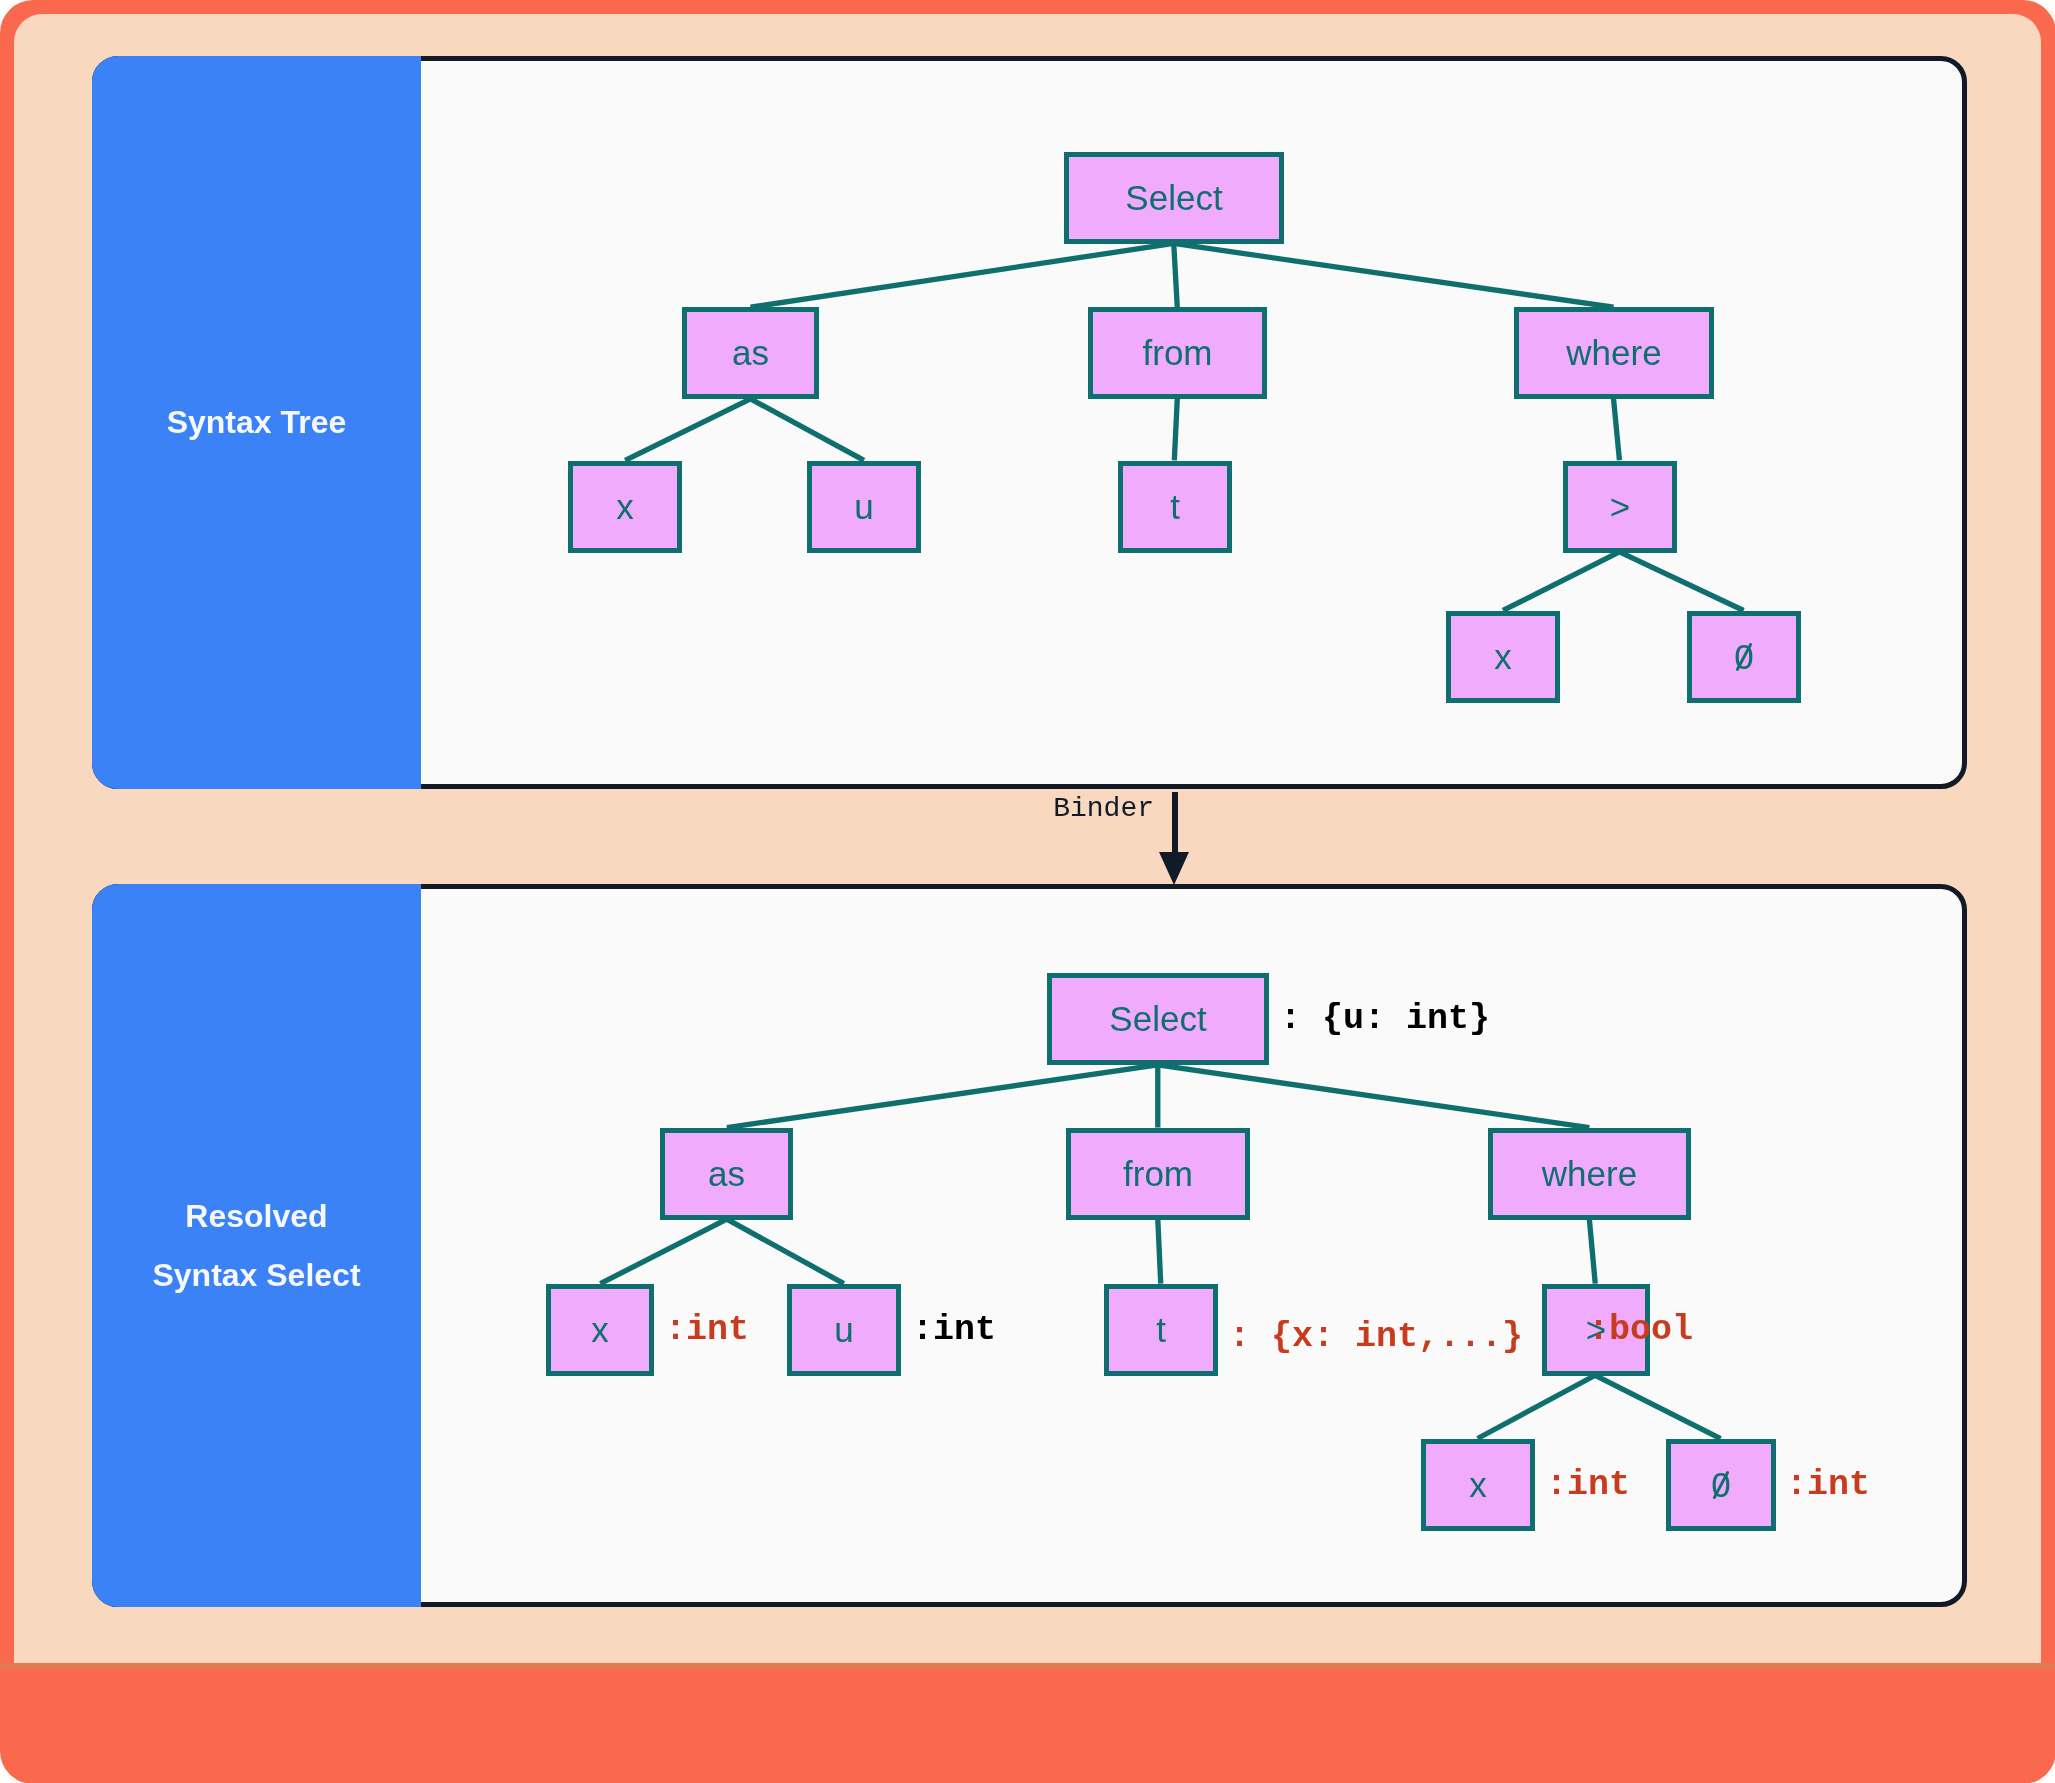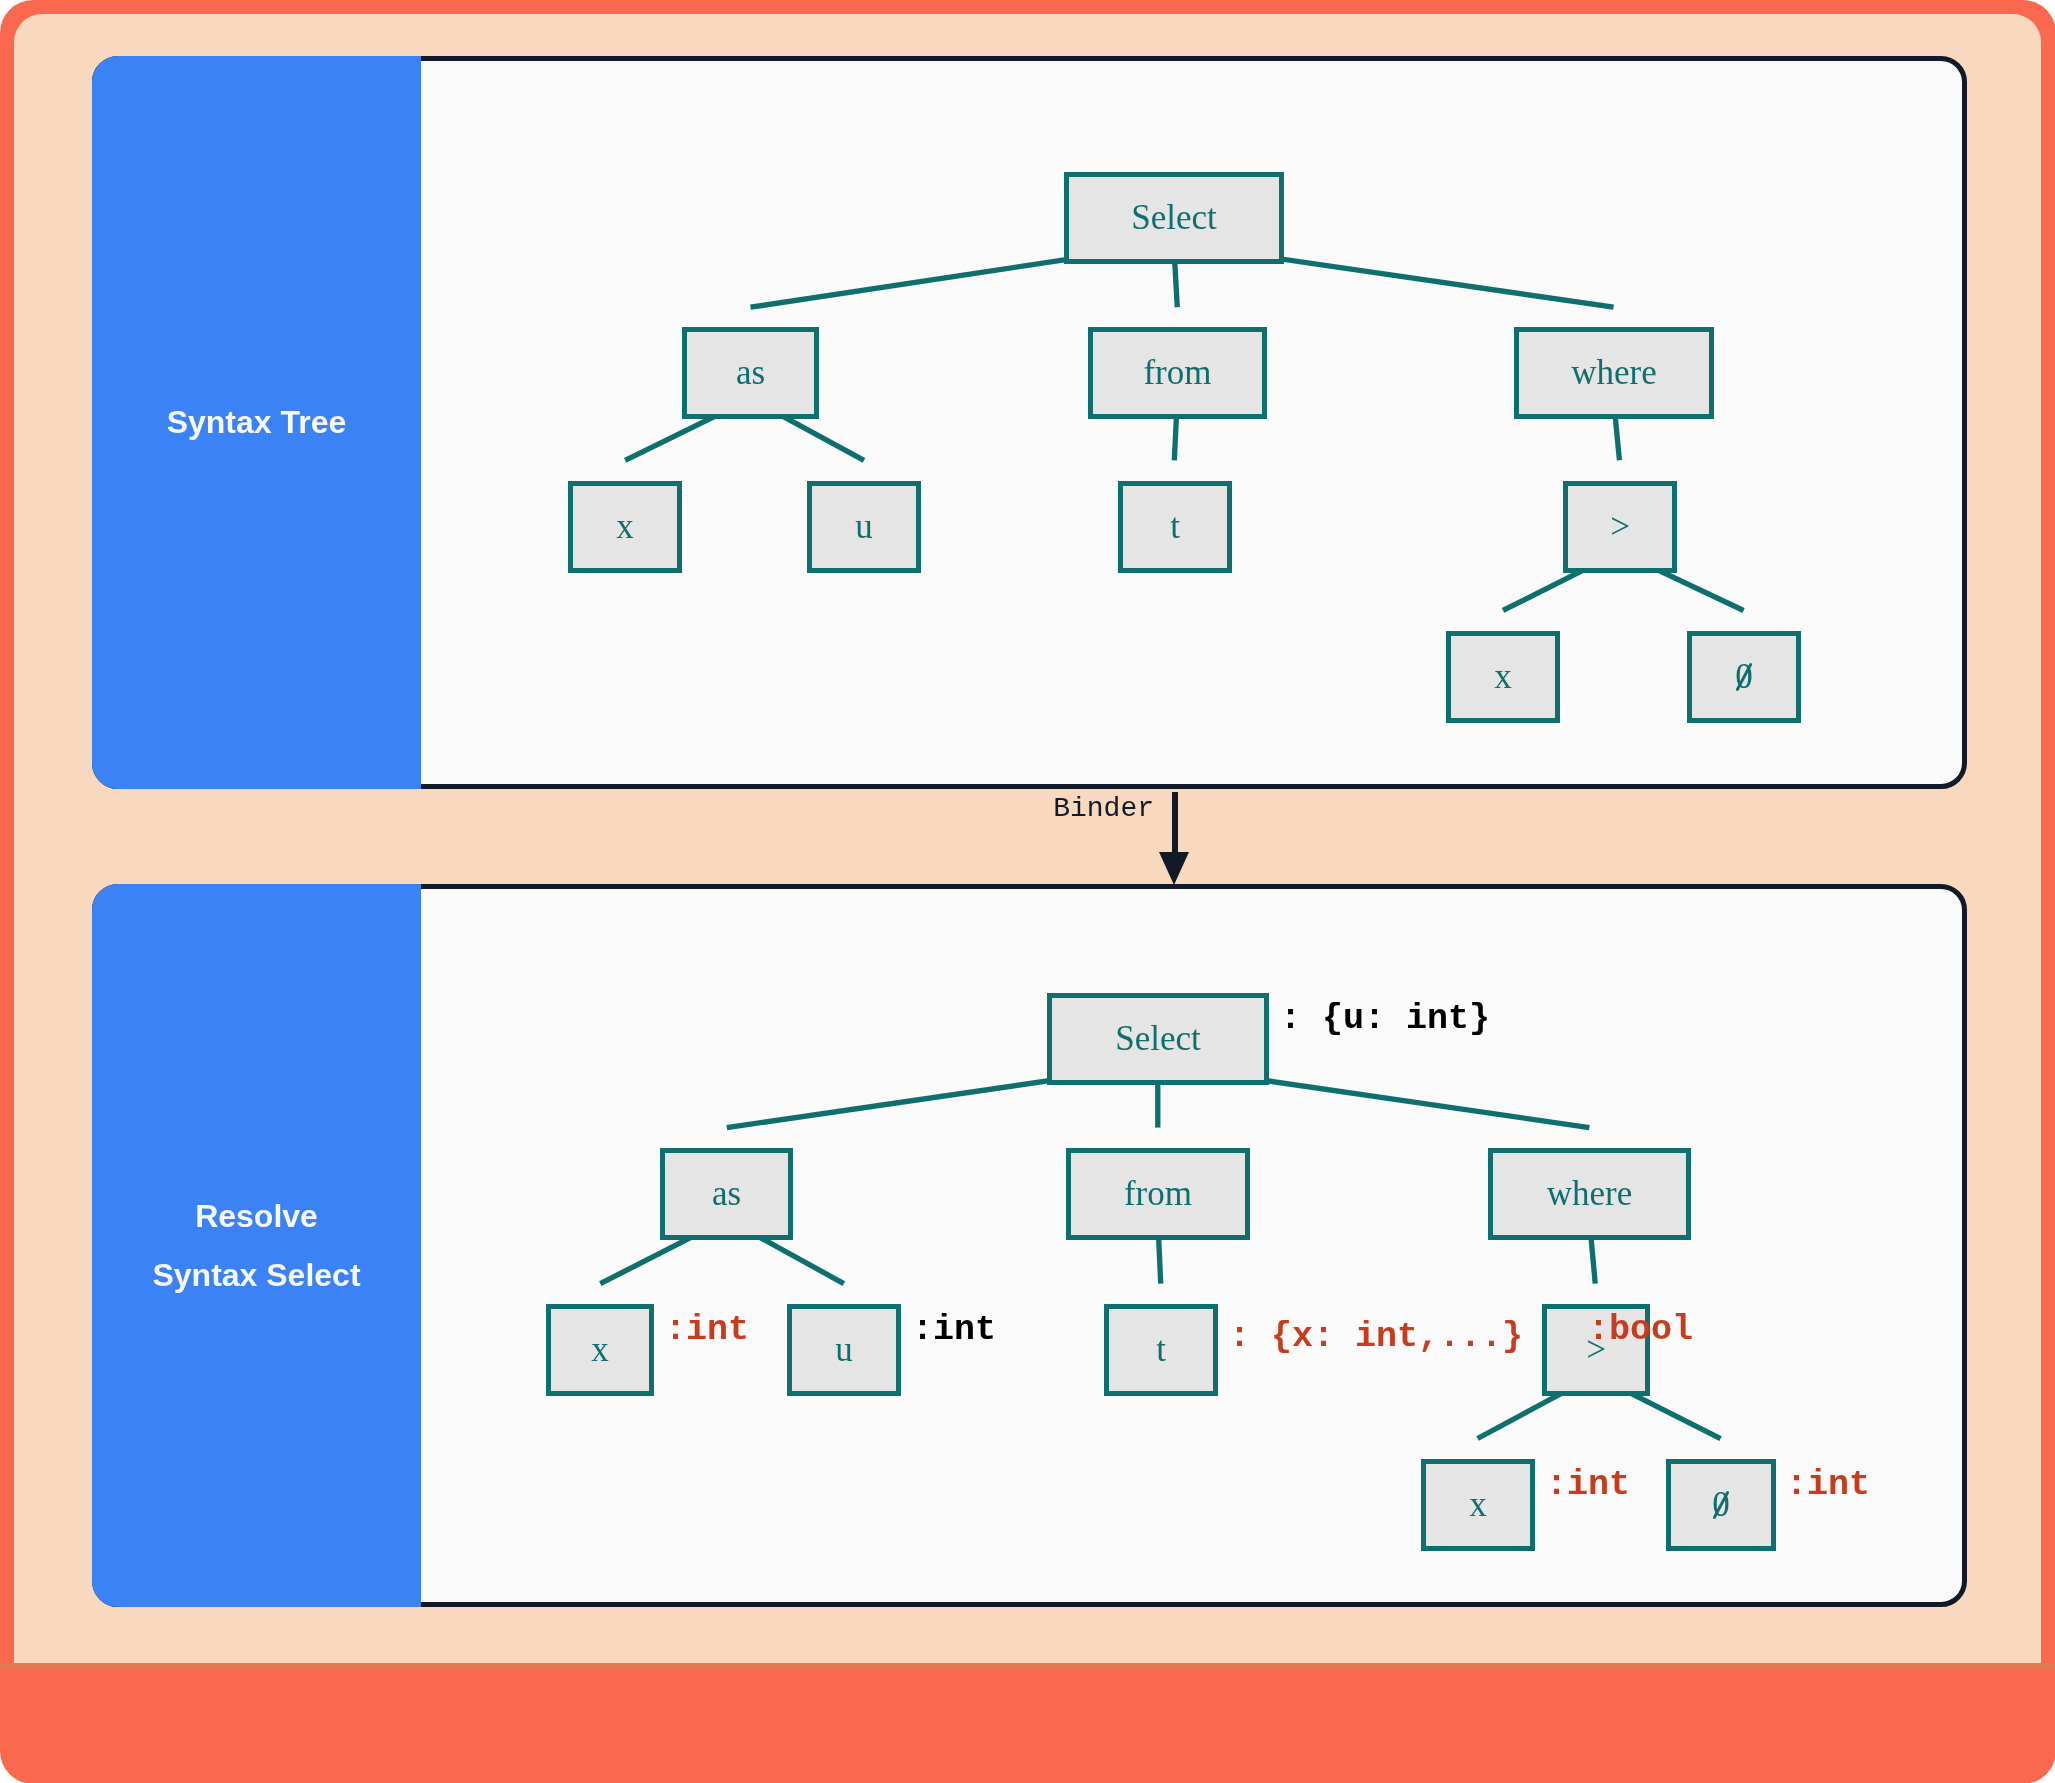--- a/index.html
+++ b/index.html
@@ -10,22 +10,22 @@
 
   .panel{position:absolute;left:92px;width:1875px;}
   .panel.top{top:56px;height:733px;}
   .panel.bottom{top:884px;height:723px;}
   .panel-bg{position:absolute;inset:0;background:#FAFAFB;border:5.3px solid #131A27;border-radius:26px;box-sizing:border-box;}
   .sidebar{position:absolute;left:0;top:0;bottom:0;width:329px;background:#3b82f6;border-radius:26px 0 0 26px;display:flex;align-items:center;justify-content:center;}
   .sidebar-label{color:#F7F8F9;font-weight:bold;font-size:32px;line-height:59px;text-align:center;}
   .edges{position:absolute;left:0;top:0;pointer-events:none;}
   .edges line{stroke:#0F6E6E;stroke-width:9;}
 
-  .node{position:absolute;background:#e5e5e5;border:5.3px solid #0F6E6E;box-sizing:border-box;display:flex;align-items:center;justify-content:center;
-        font-family:Liberation Serif, serif;font-size:35px;color:#0F6E6E;margin-top:20px;}
+  .node{position:absolute;background:#f0abfc;border:5.3px solid #0F6E6E;box-sizing:border-box;display:flex;align-items:center;justify-content:center;
+        font-family:Liberation Sans, sans-serif;font-size:35px;color:#0F6E6E;}
   .node span{position:relative;display:inline-block;}
   .zero-glyph::after{content:"";position:absolute;left:50%;top:50%;width:3px;height:31px;background:#0F6E6E;border-radius:1.8px;transform:translate(-50%,-50%) rotate(28deg);}
 
   .ann{position:absolute;height:92px;line-height:92px;font-family:"Liberation Mono","DejaVu Sans Mono",monospace;font-weight:bold;font-size:35px;white-space:pre;}
   .ann.red{color:#C83C1E;}
   .ann.navy{color:#000000;}
 
   .binder-label{position:absolute;left:917px;top:784px;width:237px;text-align:right;font-family:"Liberation Mono","DejaVu Sans Mono",monospace;font-size:28px;line-height:50px;color:#131A27;}
   .arrow-shaft{position:absolute;left:1172px;top:792px;width:6px;height:62px;background:#131A27;}
   .arrow-head{position:absolute;left:1159px;top:852px;width:0;height:0;border-left:15.4px solid transparent;border-right:15.4px solid transparent;border-top:33px solid #131A27;}
@@ -102,21 +102,21 @@
         <line x1="1802" y1="306" x2="2532" y2="412"></line>
         <line x1="1073" y1="567" x2="859" y2="676"></line>
         <line x1="1073" y1="567" x2="1271" y2="676"></line>
         <line x1="1802" y1="567" x2="1807" y2="676"></line>
         <line x1="2532" y1="567" x2="2542" y2="676"></line>
         <line x1="2542" y1="831" x2="2343" y2="938"></line>
         <line x1="2542" y1="831" x2="2754" y2="938"></line>
       </svg>
       <aside class="sidebar">
         <div class="sidebar-label">
-          <div>Resolve</div>
+          <div>Resolved</div>
           <div>Syntax Select</div>
         </div>
       </aside>
       <div class="node" style="left:955px;top:89px;width:222px;height:92px;">
           <span>Select</span>
         </div>
       <div class="ann navy" style="left:1188px;top:89px;">: {u: int}</div>
 
       <div class="node" style="left:568px;top:244px;width:133px;height:92px;">
           <span>as</span>

